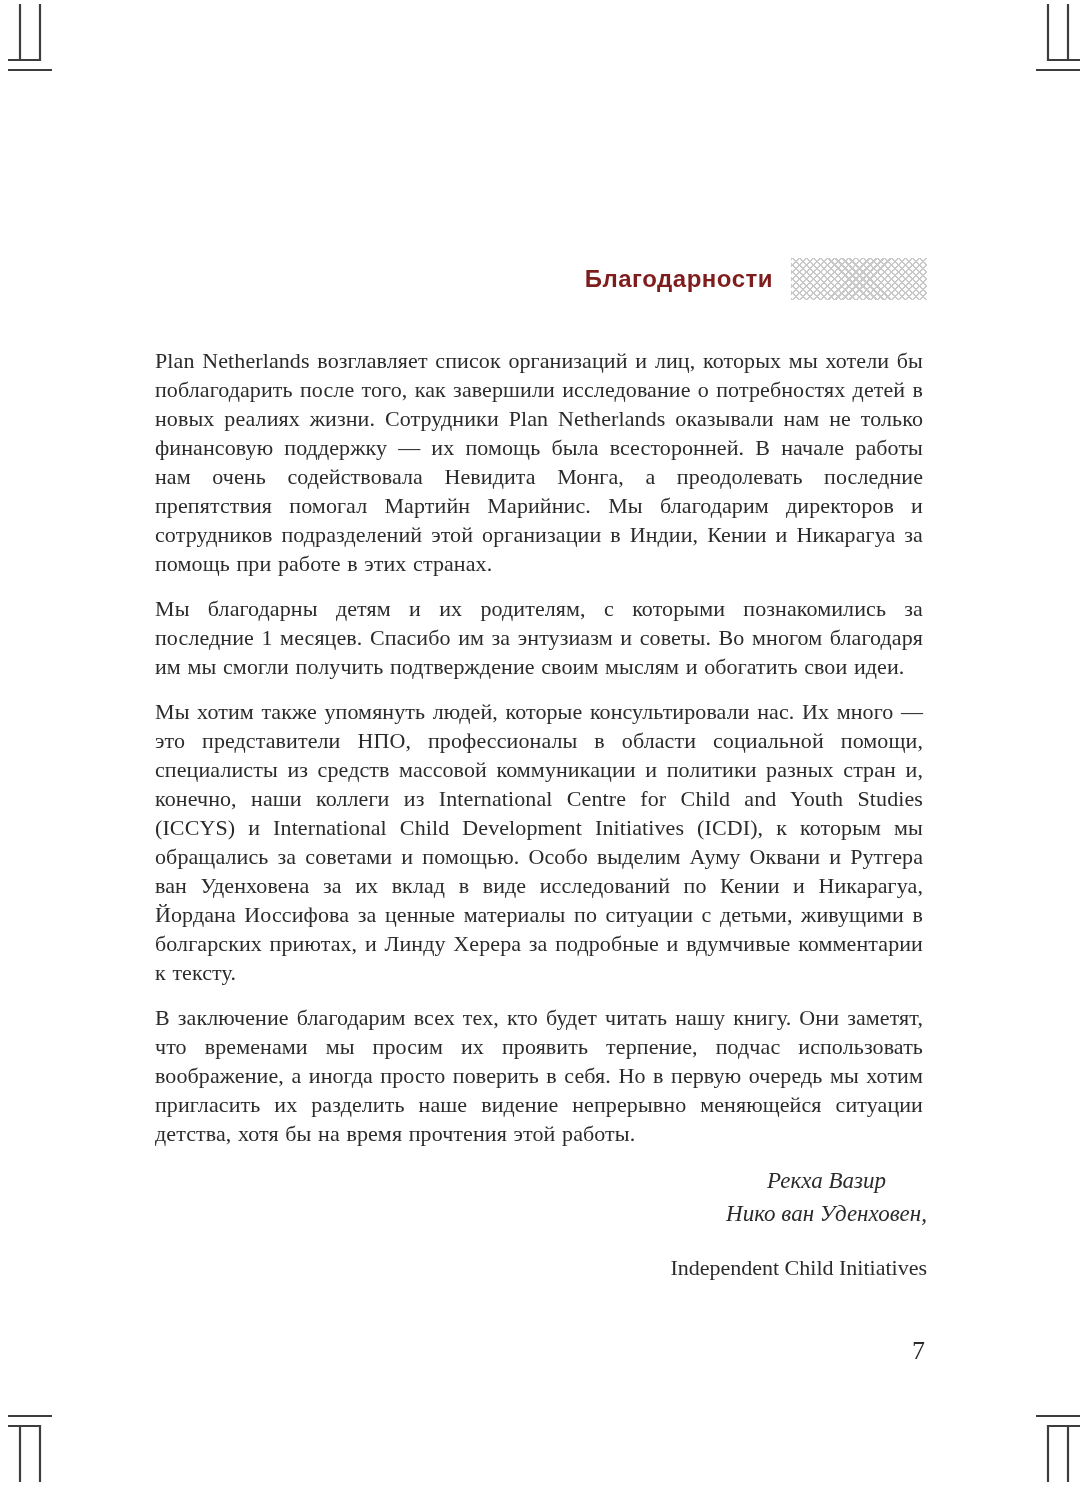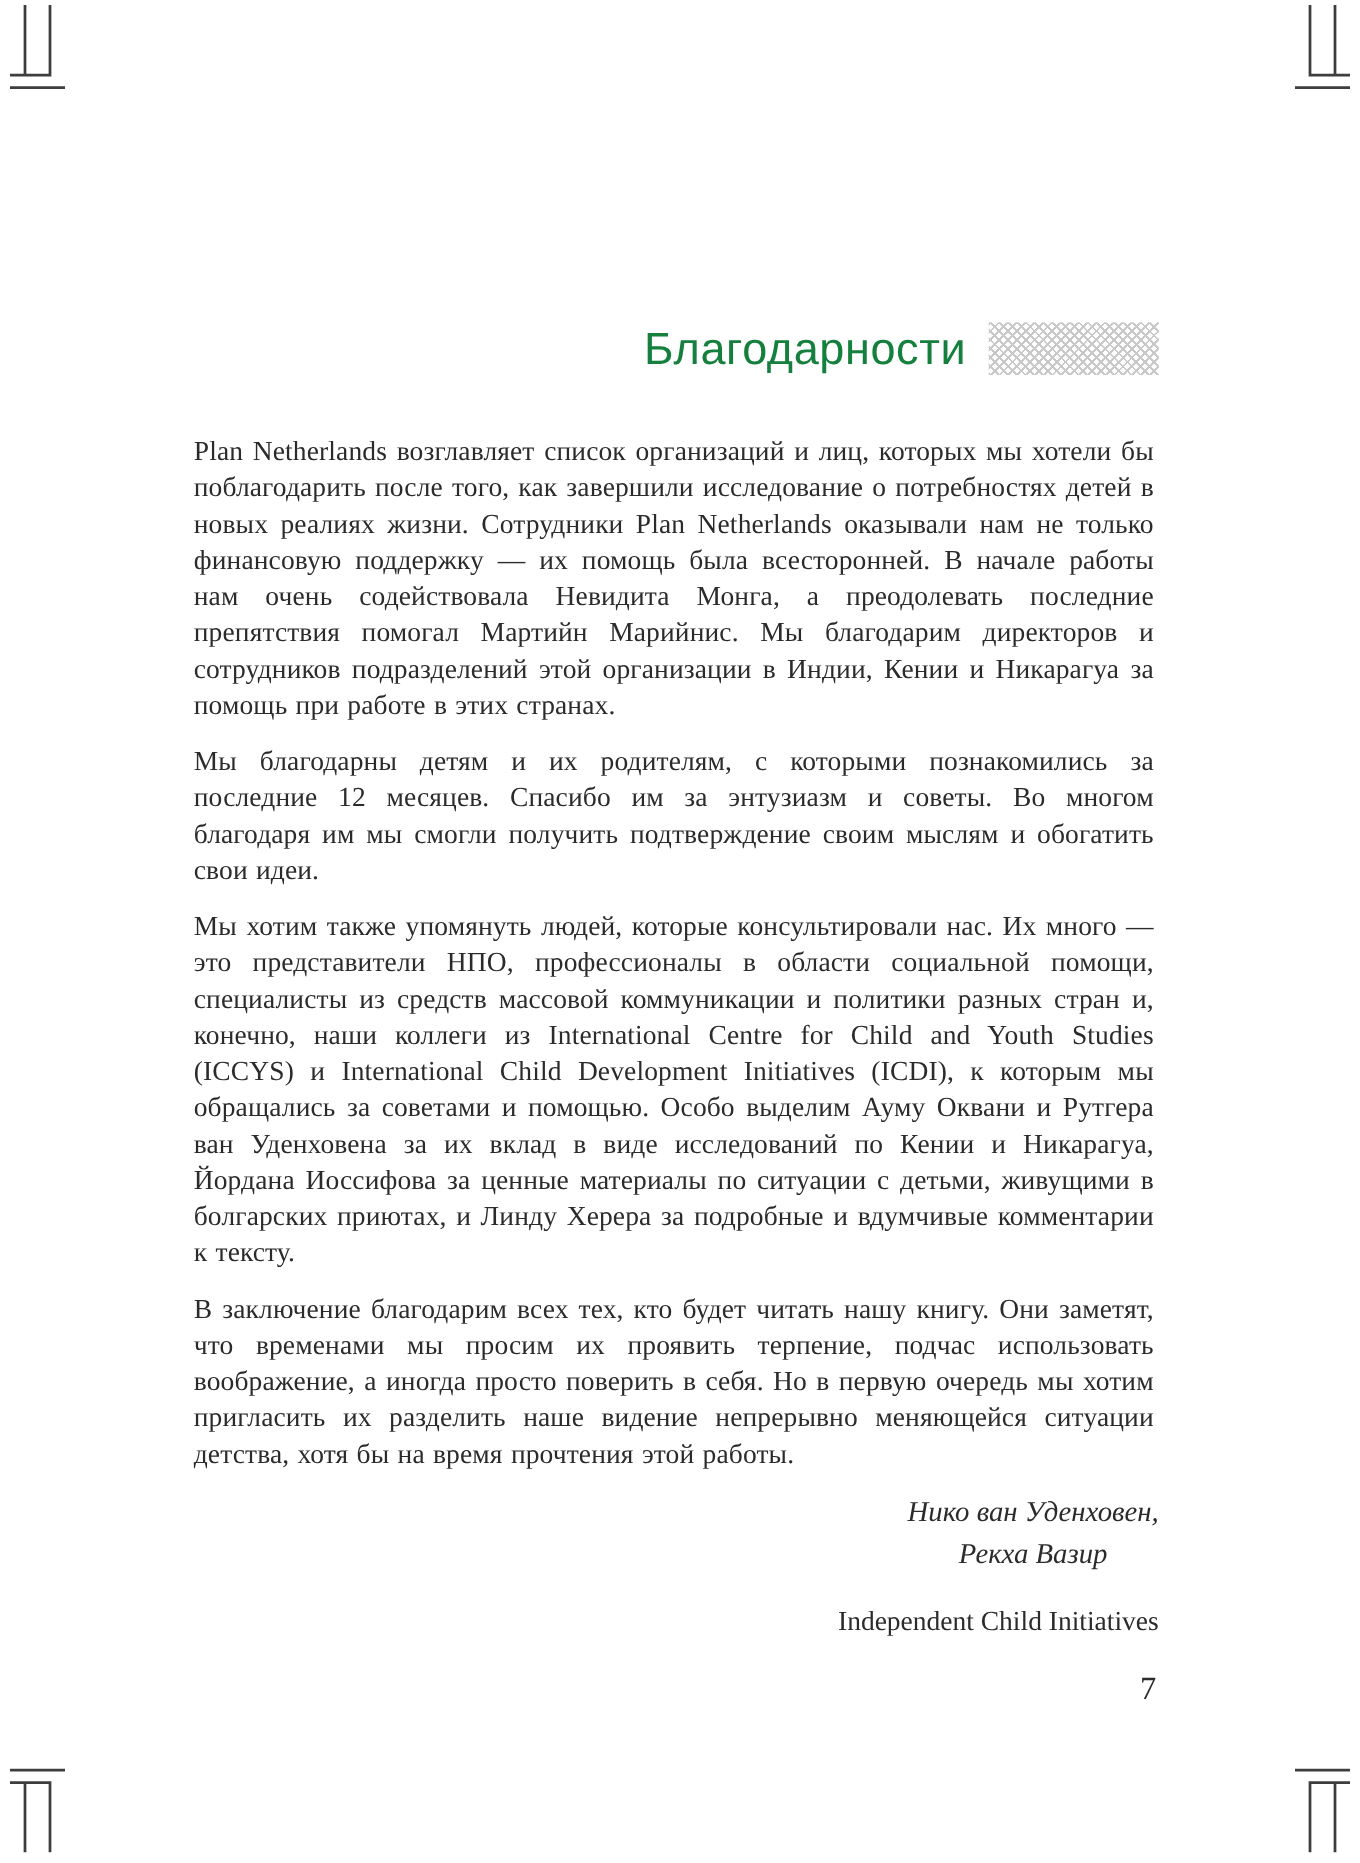--- a/index.html
+++ b/index.html
@@ -46,24 +46,24 @@
 
   .header-row {
     display: flex;
     justify-content: flex-end;
     align-items: center;
     gap: 18px;
     margin-bottom: 46px;
   }
   .chapter-title {
     font-family: "Liberation Sans", sans-serif;
-    font-size: 36px;
-    font-weight: 400;
+    font-size: 24px;
+    font-weight: 700;
     letter-spacing: 0.5px;
-    color: #15803d;
+    color: #7f1d1d;
     line-height: 1;
   }
   .hatch-block {
     width: 136px;
     height: 42px;
     background-color: #ffffff;
     background-image:
       repeating-linear-gradient(45deg,  #c9c9c9 0, #c9c9c9 1.6px, transparent 1.6px, transparent 5px),
       repeating-linear-gradient(135deg, #c9c9c9 0, #c9c9c9 1.6px, transparent 1.6px, transparent 5px);
   }
@@ -144,29 +144,29 @@
 
   <div class="content">
 
     <div class="header-row">
       <div class="chapter-title">Благодарности</div>
       <div class="hatch-block"></div>
     </div>
 
     <div class="body-text">
       <p>Plan Netherlands возглавляет список организаций и лиц, которых мы хотели бы поблагодарить после того, как завершили исследование о потребностях детей в новых реалиях жизни. Сотрудники Plan Netherlands оказывали нам не только финансовую поддержку — их помощь была всесторонней. В начале работы нам очень содействовала Невидита Монга, а преодолевать последние препятствия помогал Мартийн Марийнис. Мы благодарим директоров и сотрудников подразделений этой организации в Индии, Кении и Никарагуа за помощь при работе в этих странах.</p>
-      <p>Мы благодарны детям и их родителям, с которыми познакомились за последние 12 месяцев. Спасибо им за энтузиазм и советы. Во многом благодаря им мы смогли получить подтверждение своим мыслям и обогатить свои идеи.</p>
+      <p>Мы благодарны детям и их родителям, с которыми познакомились за последние 1 месяцев. Спасибо им за энтузиазм и советы. Во многом благодаря им мы смогли получить подтверждение своим мыслям и обогатить свои идеи.</p>
       <p>Мы хотим также упомянуть людей, которые консультировали нас. Их много — это представители НПО, профессионалы в области социальной помощи, специалисты из средств массовой коммуникации и политики разных стран и, конечно, наши коллеги из International Centre for Child and Youth Studies (ICCYS) и International Child Development Initiatives (ICDI), к которым мы обращались за советами и помощью. Особо выделим Ауму Оквани и Рутгера ван Уденховена за их вклад в виде исследований по Кении и Никарагуа, Йордана Иоссифова за ценные материалы по ситуации с детьми, живущими в болгарских приютах, и Линду Херера за подробные и вдумчивые комментарии к тексту.</p>
       <p>В заключение благодарим всех тех, кто будет читать нашу книгу. Они заметят, что временами мы просим их проявить терпение, подчас использовать воображение, а иногда просто поверить в себя. Но в первую очередь мы хотим пригласить их разделить наше видение непрерывно меняющейся ситуации детства, хотя бы на время прочтения этой работы.</p>
     </div>
 
     <div class="signature-block">
       <div class="signature-inner">
+        <div>Рекха Вазир</div>
         <div>Нико ван Уденховен,</div>
-        <div>Рекха Вазир</div>
       </div>
     </div>
 
     <div class="affiliation-block">
       <div class="affiliation-inner">
         <div>Independent Child Initiatives</div>
       </div>
     </div>
 
   </div>

